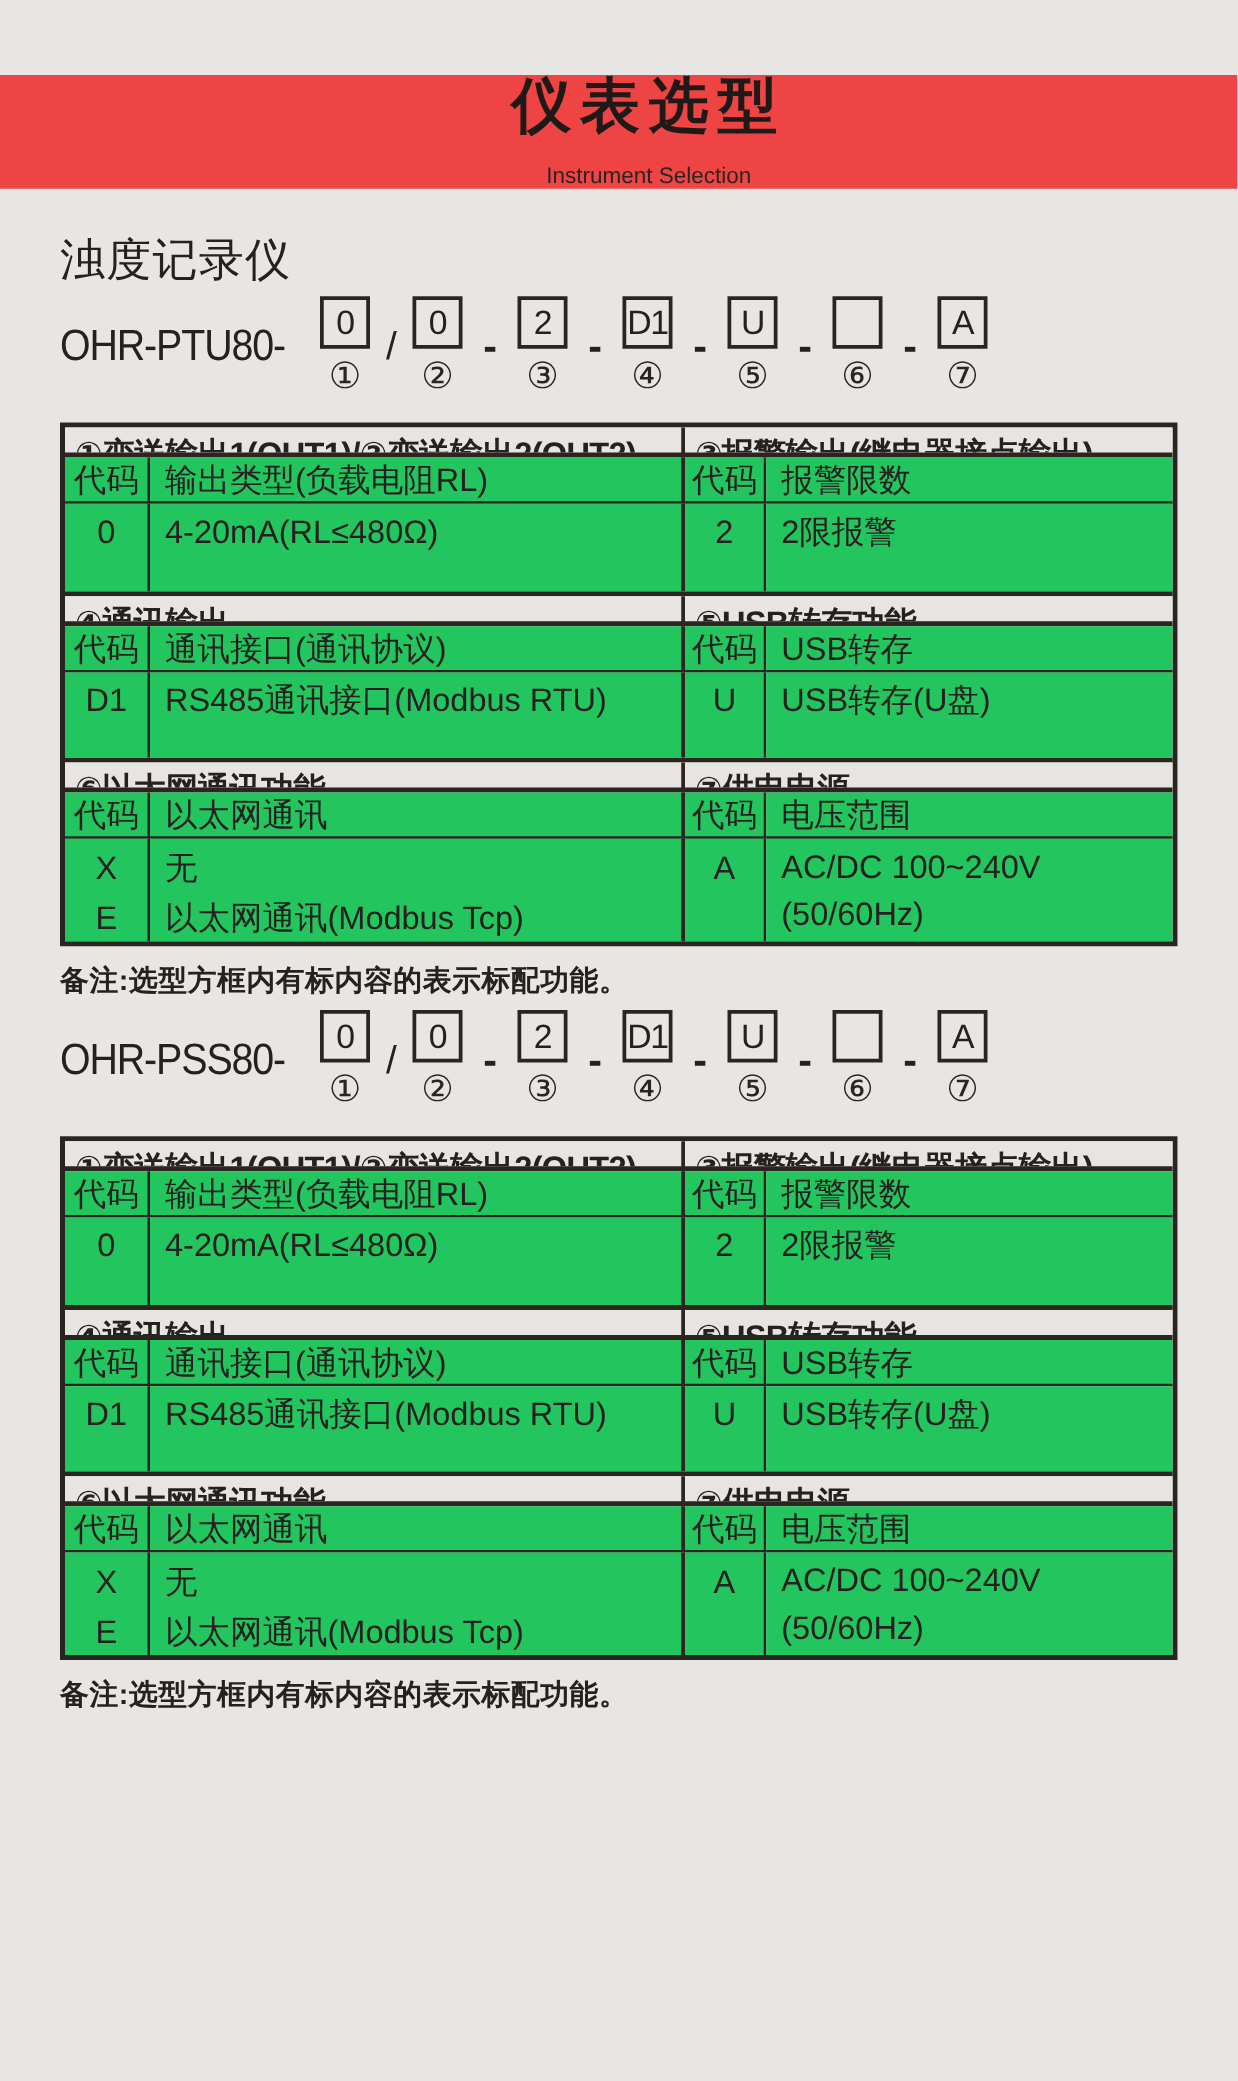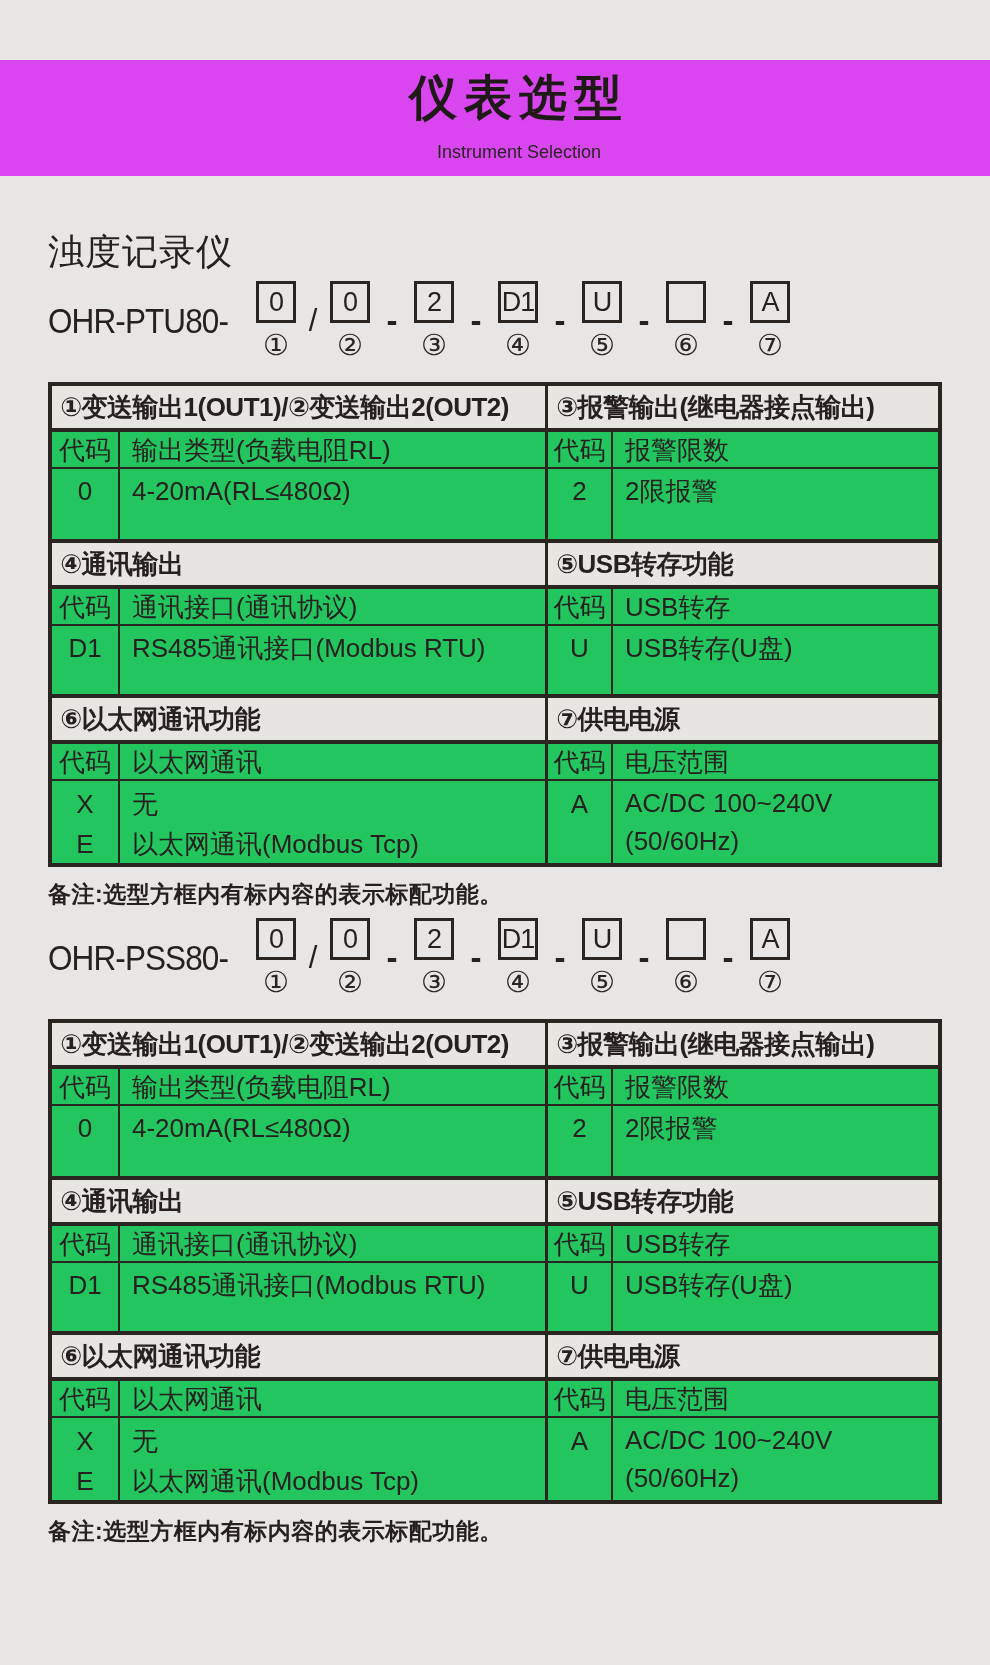--- a/index.html
+++ b/index.html
@@ -6,32 +6,32 @@
   body {
     width:990px; height:1665px;
     background:#e8e6e5;
     font-family:"Liberation Sans","DejaVu Sans",sans-serif;
     color:#262120;
     overflow:hidden;
   }
   
   .top-strip { height:60px; }
   .title-band {
-    height:116px; background:#d946ef;
+    height:91px; background:#ef4444;
     display:flex; flex-direction:column; align-items:center; justify-content:center;padding-left:48px;
   }
   .page-title {
     font-size:48px; font-weight:900; letter-spacing:7px; line-height:52px; color:#1f1a18;
   }
   .page-subtitle { font-size:18px; line-height:24px; margin-top:16px; color:#2a2522; }
 
   .content { margin:0 48px; }
 
   
-  .product-title { margin-top:55px; font-size:36px; line-height:42px; letter-spacing:1px; }
+  .product-title { margin-top:36px; font-size:36px; line-height:42px; letter-spacing:1px; }
   .section-2 .product-title { margin-top:54px; }
 
   .model-row { margin-top:8px; display:flex; align-items:center; }
   .model-prefix {
     font-size:35px; line-height:42px; letter-spacing:-1px;
     transform:scaleX(0.90); transform-origin:left center; white-space:nowrap;
   }
   .sep {
     display:inline-block; text-align:center; line-height:42px; font-size:29px; flex:none;
   }
@@ -50,21 +50,21 @@
   
   .sel-table { margin-top:22px; border:4px solid #2b2522; background:#f9f8f6; }
   .block { display:grid; grid-template-columns:68px 428px 65px 1fr; }
   .block + .block { border-top:4px solid #2b2522; }
   .cell {
     box-sizing:border-box; border:0 solid #2b2522; background:#22c55e;
     font-size:26px; overflow:hidden; white-space:nowrap;
   }
   .hdr {
     background:#e7e5e2; font-weight:bold; font-size:26px; letter-spacing:-0.5px;
-    height:46px; line-height:42px; padding-left:8px; border-bottom-width:4px;
+    height:24px; line-height:42px; padding-left:8px; border-bottom-width:4px;
   }
   .hl { grid-column:1/3; border-right-width:3px; }
   .hr { grid-column:3/5; }
   .ch { height:37px; line-height:37px; border-bottom-width:2px; }
   .c1,.c3 { text-align:center; border-right-width:2px; }
   .c2 { border-right-width:3px; padding-left:12px; }
   .c4 { padding-left:12px; }
   .d  { padding-top:3px; line-height:38px; }
   .rh70 { height:70px; } .rh68 { height:68px; } .rh82 { height:82px; }
   .lines div { line-height:40px; }

